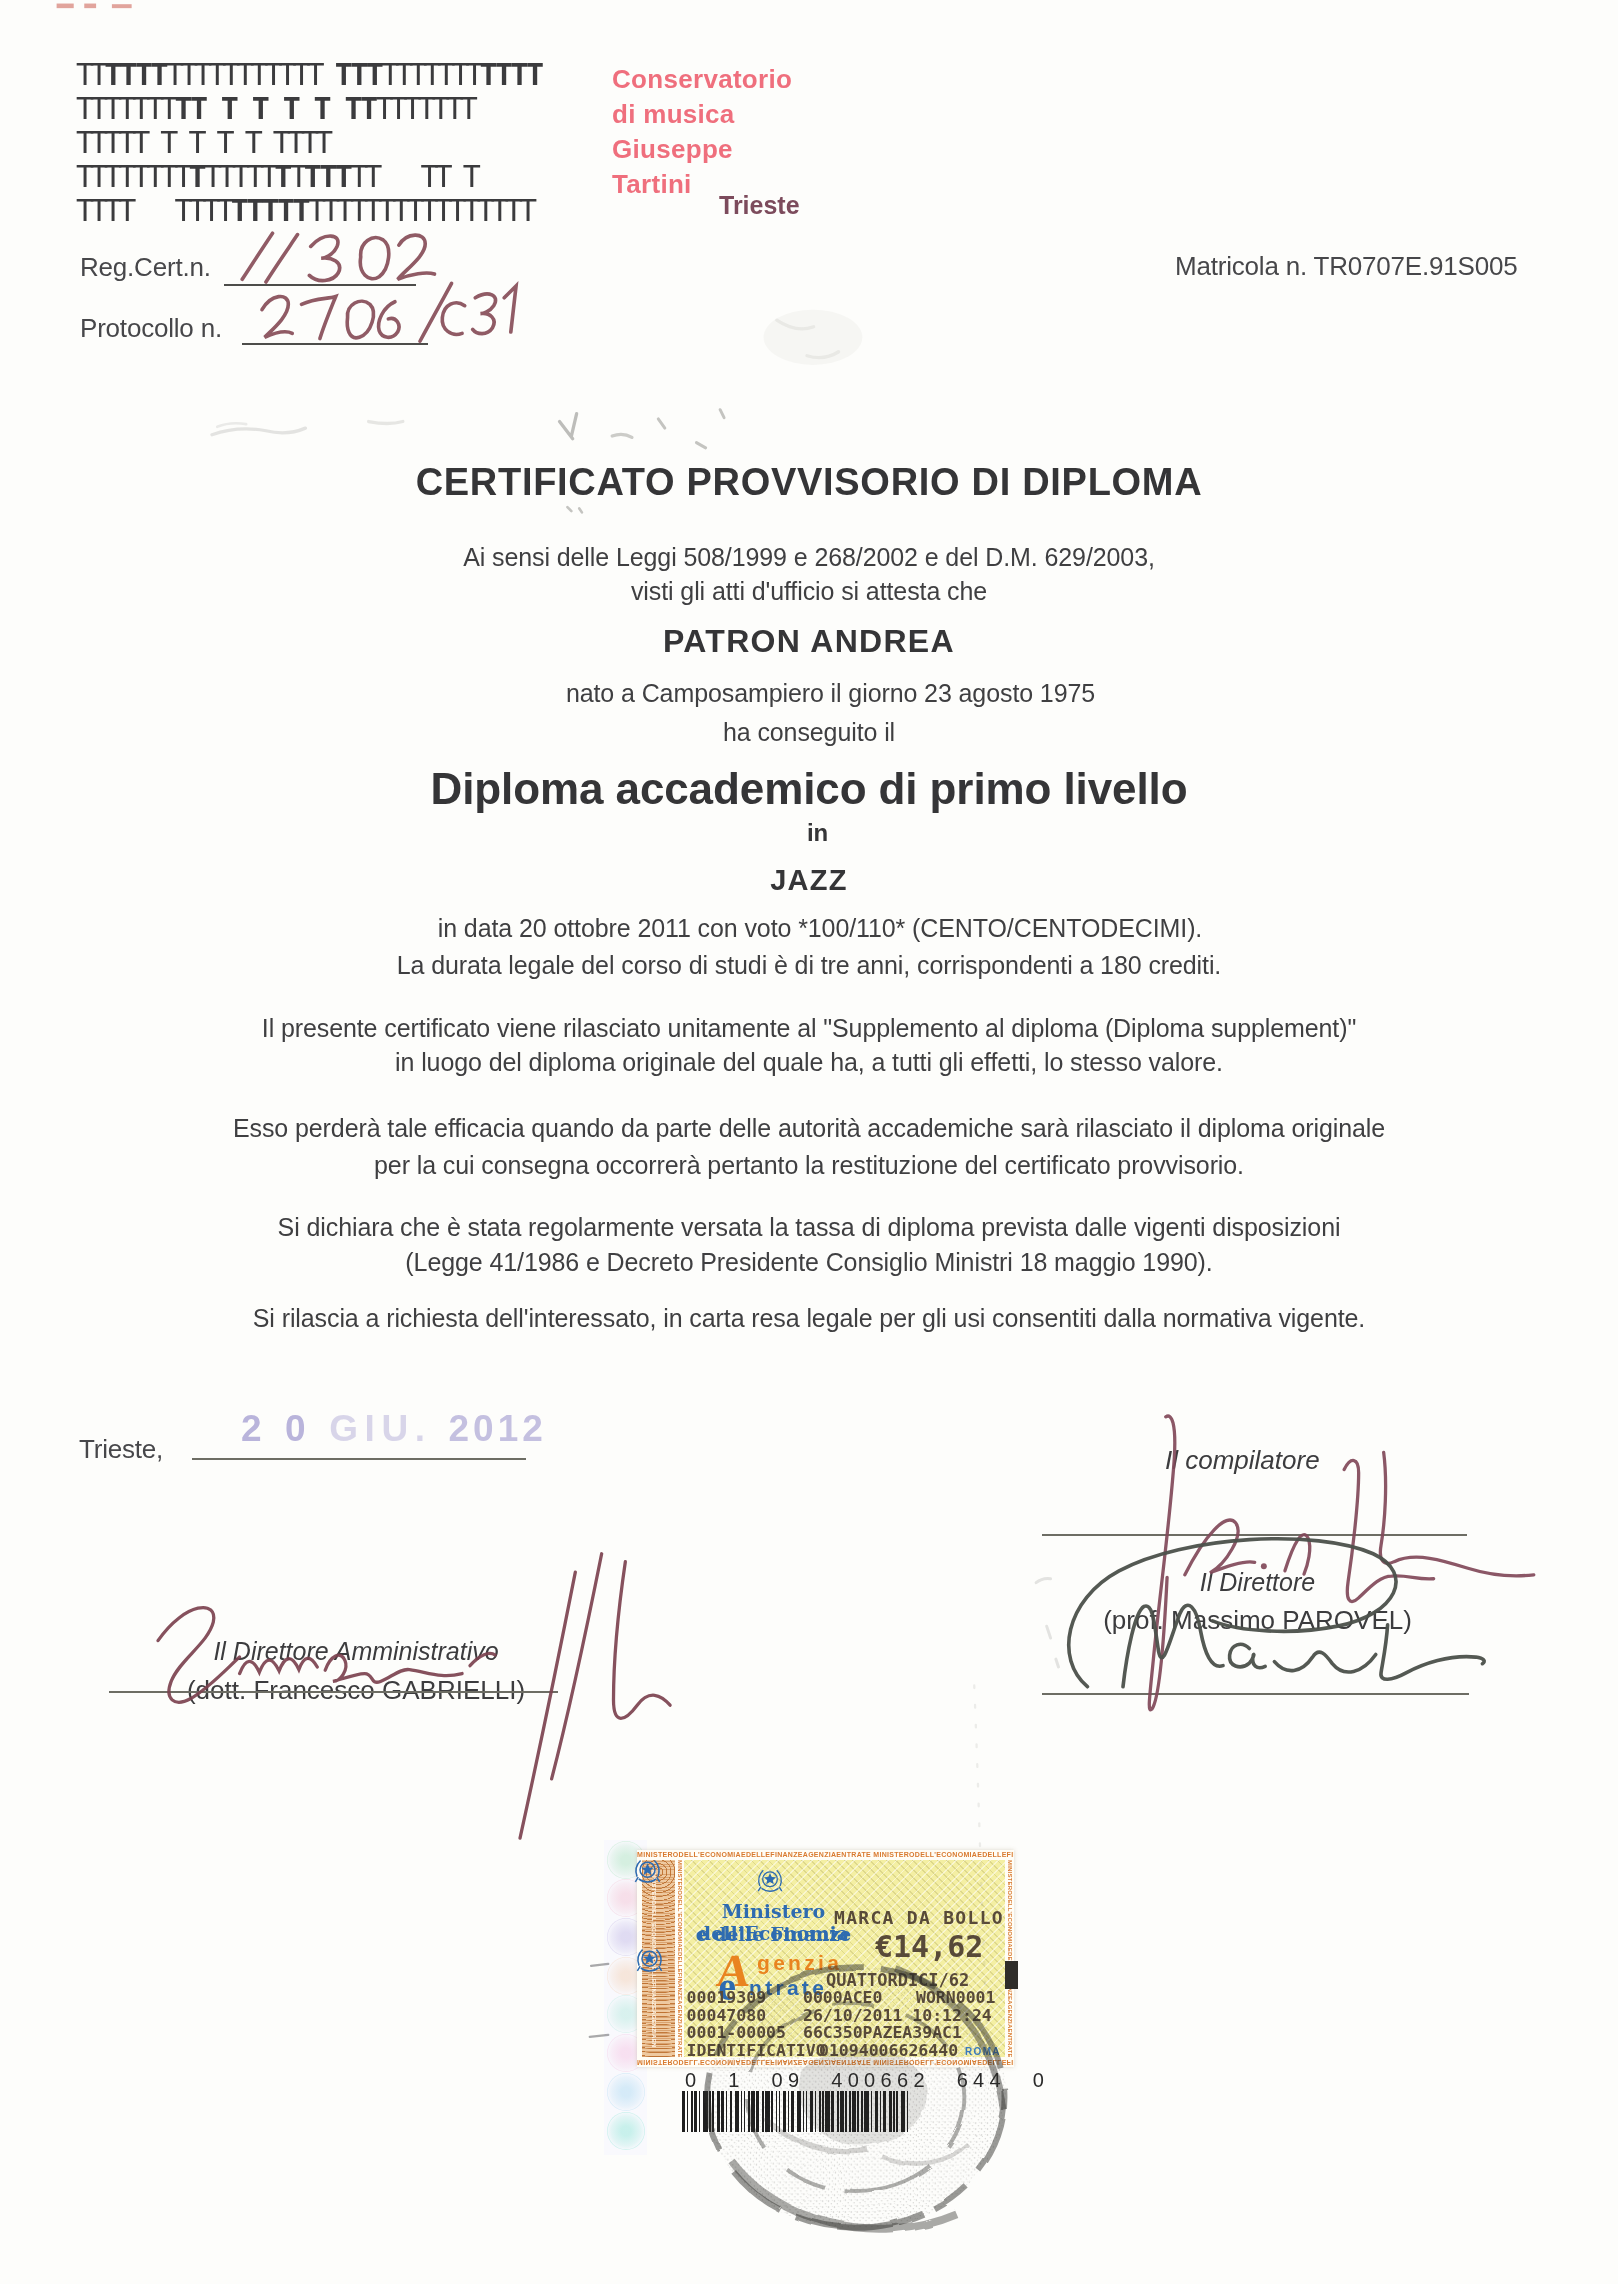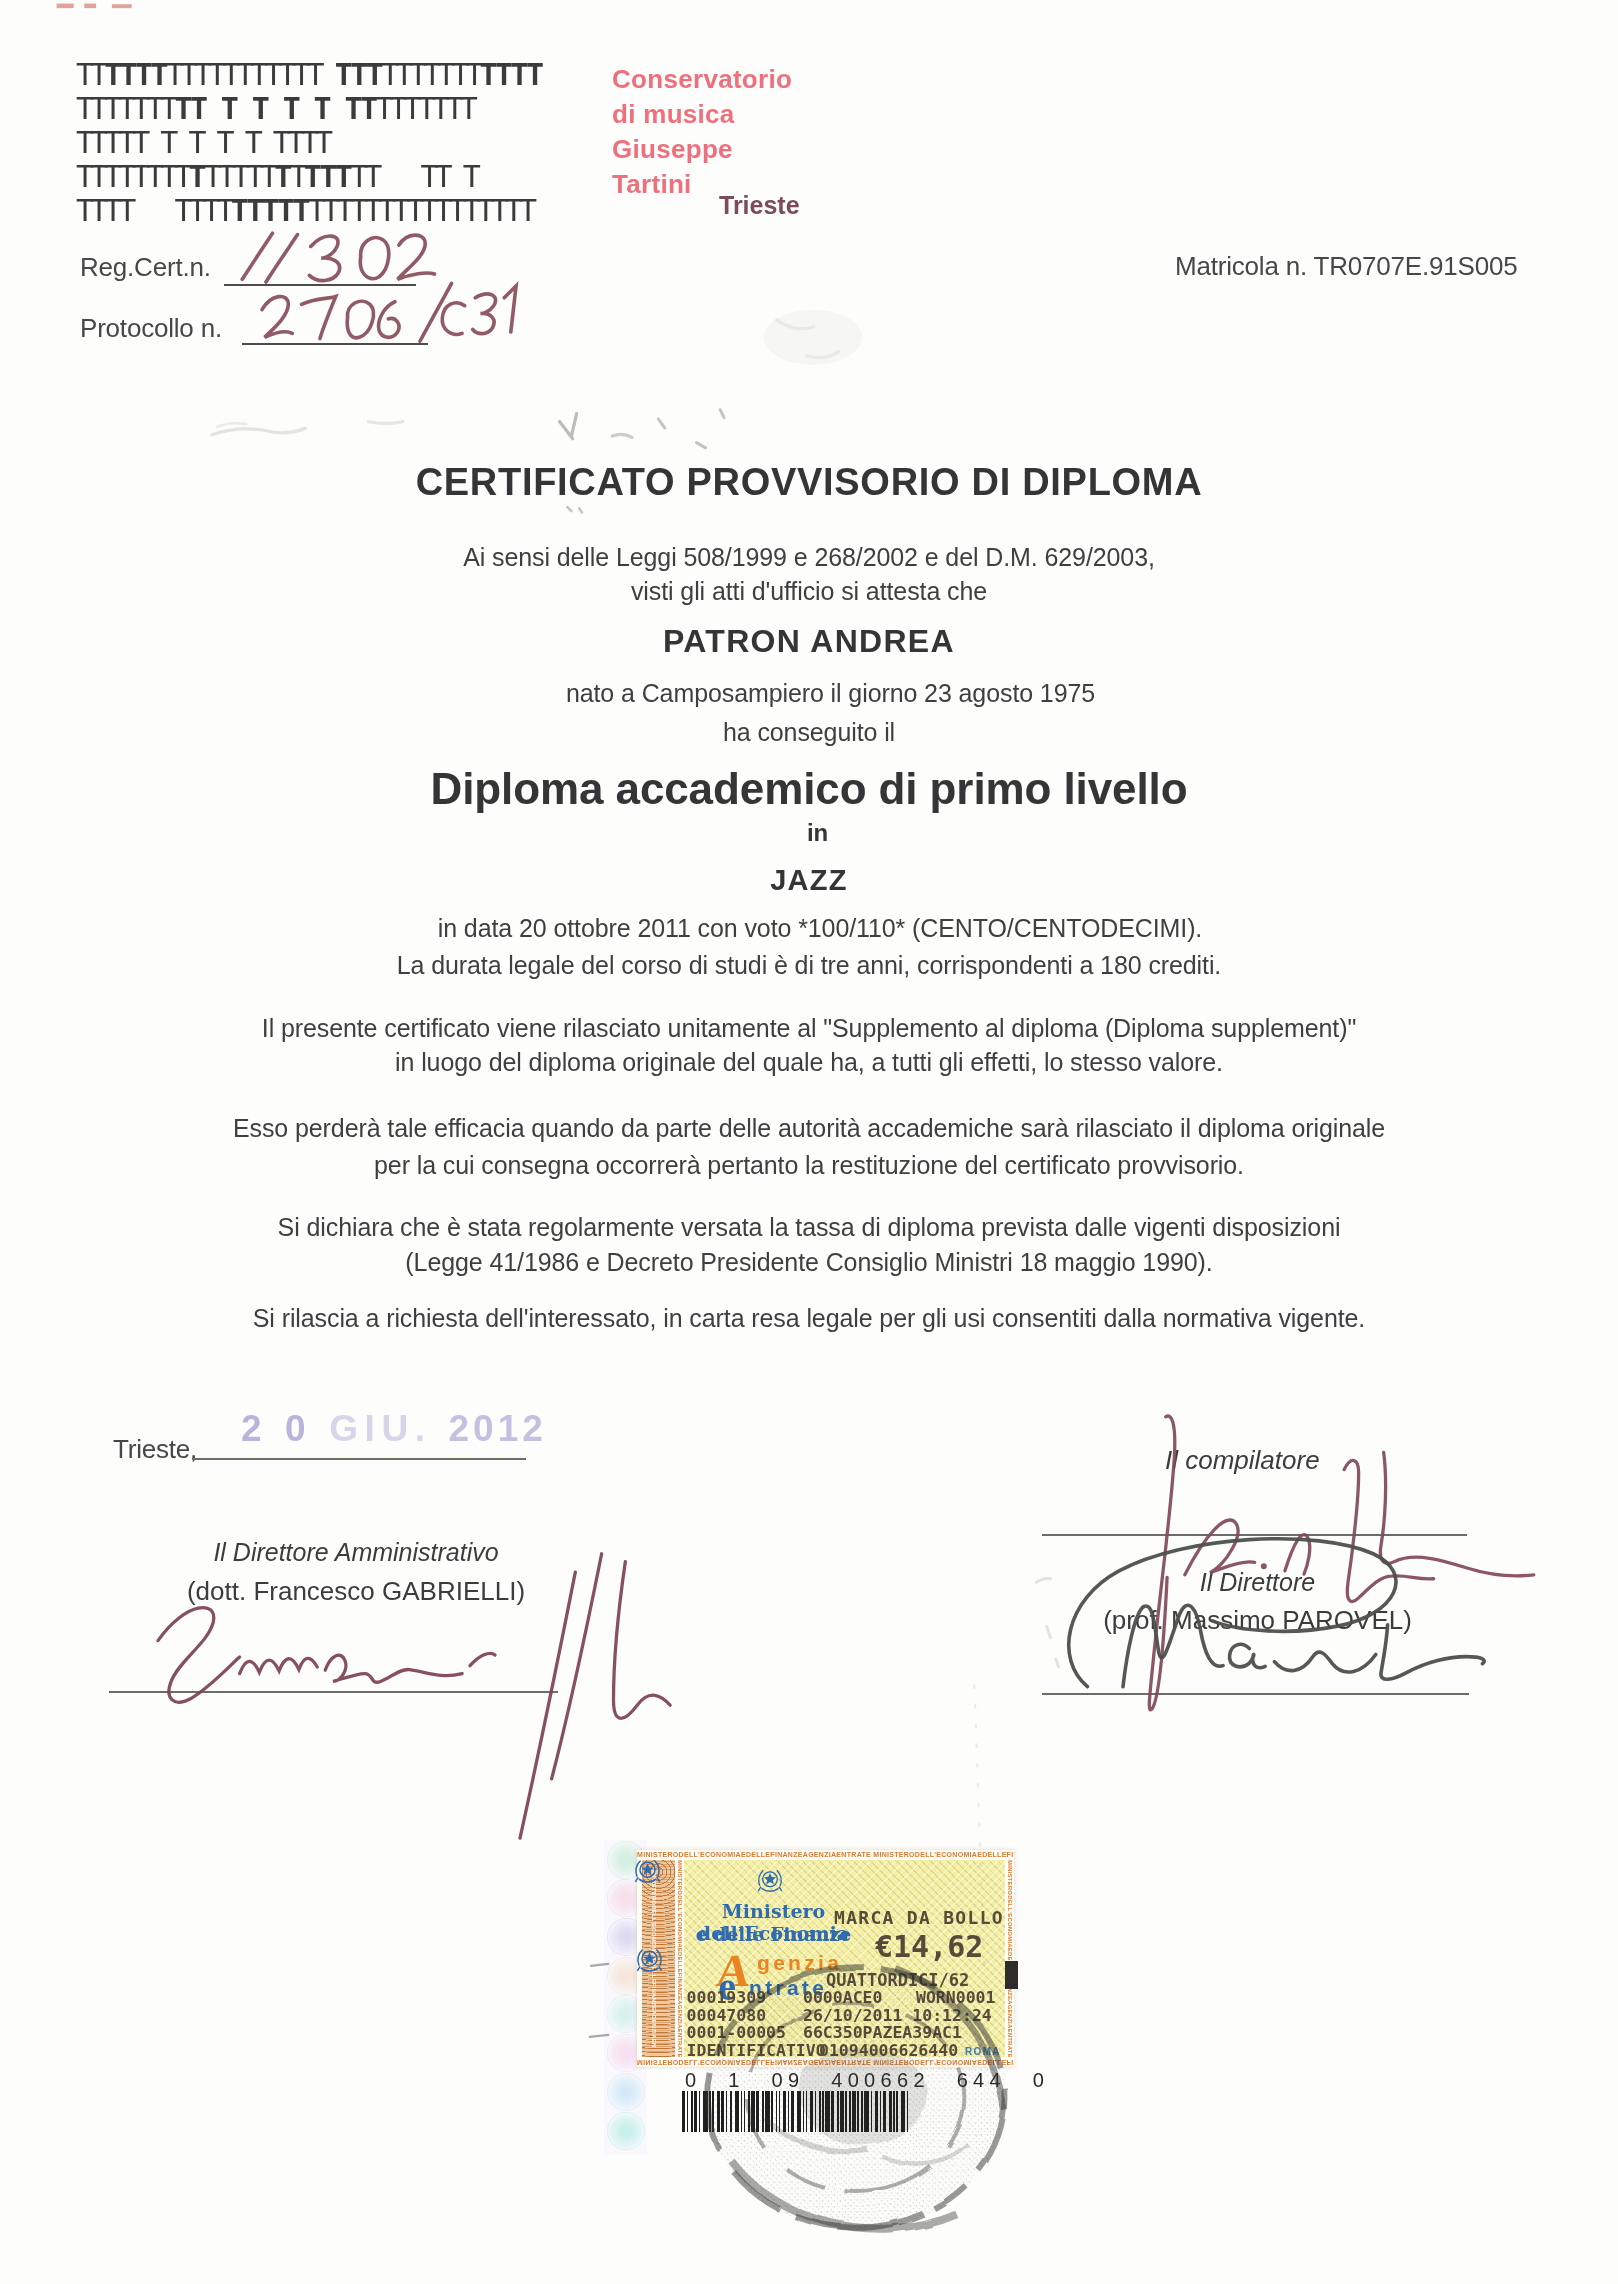--- a/index.html
+++ b/index.html
@@ -118,32 +118,32 @@
   <div class="line" style="top:914px;margin-left:22px;">in data 20 ottobre 2011 con voto *100/110* (CENTO/CENTODECIMI).</div>
   <div class="line" style="top:951px;">La durata legale del corso di studi è di tre anni, corrispondenti a 180 crediti.</div>
   <div class="line" style="top:1014px;">Il presente certificato viene rilasciato unitamente al "Supplemento al diploma (Diploma supplement)"</div>
   <div class="line" style="top:1048px;">in luogo del diploma originale del quale ha, a tutti gli effetti, lo stesso valore.</div>
   <div class="line" style="top:1114px;">Esso perderà tale efficacia quando da parte delle autorità accademiche sarà rilasciato il diploma originale</div>
   <div class="line" style="top:1151px;">per la cui consegna occorrerà pertanto la restituzione del certificato provvisorio.</div>
   <div class="line" style="top:1213px;">Si dichiara che è stata regolarmente versata la tassa di diploma prevista dalle vigenti disposizioni</div>
   <div class="line" style="top:1248px;">(Legge 41/1986 e Decreto Presidente Consiglio Ministri 18 maggio 1990).</div>
   <div class="line" style="top:1304px;">Si rilascia a richiesta dell'interessato, in carta resa legale per gli usi consentiti dalla normativa vigente.</div>
 
-  <div class="reflabel" style="left:79px;top:1434px;margin-left:34px;">Trieste,</div>
+  <div class="reflabel" style="left:79px;top:1434px;">Trieste,</div>
   <div class="date-stamp">
     <span class="ds-day">2 0</span>
     <span class="ds-month">GIU.</span>
     <span class="ds-year">2012</span>
   </div>
   <div class="sigline" style="left:192px;top:1458px;width:334px;"></div>
 
   <div class="sigblock ital" style="left:1165px;top:1445px;font-size:26px;color:#3c3c3e;">Il compilatore</div>
   <div class="sigline" style="left:1042px;top:1534px;width:425px;"></div>
 
-  <div class="sigblock" style="left:99px;top:1538px;width:514px;">
+  <div class="sigblock" style="left:99px;top:1637px;width:514px;">
     <div class="role">Il Direttore Amministrativo</div>
     <div class="pname" style="margin-top:9.2px;">(dott. Francesco GABRIELLI)</div>
   </div>
   <div class="sigline" style="left:109px;top:1691px;width:449px;"></div>
 
   <div class="sigblock" style="left:1027px;top:1568px;width:461px;">
     <div class="role">Il Direttore</div>
     <div class="pname" style="margin-top:8px;">(prof. Massimo PAROVEL)</div>
   </div>
   <div class="sigline" style="left:1042px;top:1693px;width:427px;"></div>

